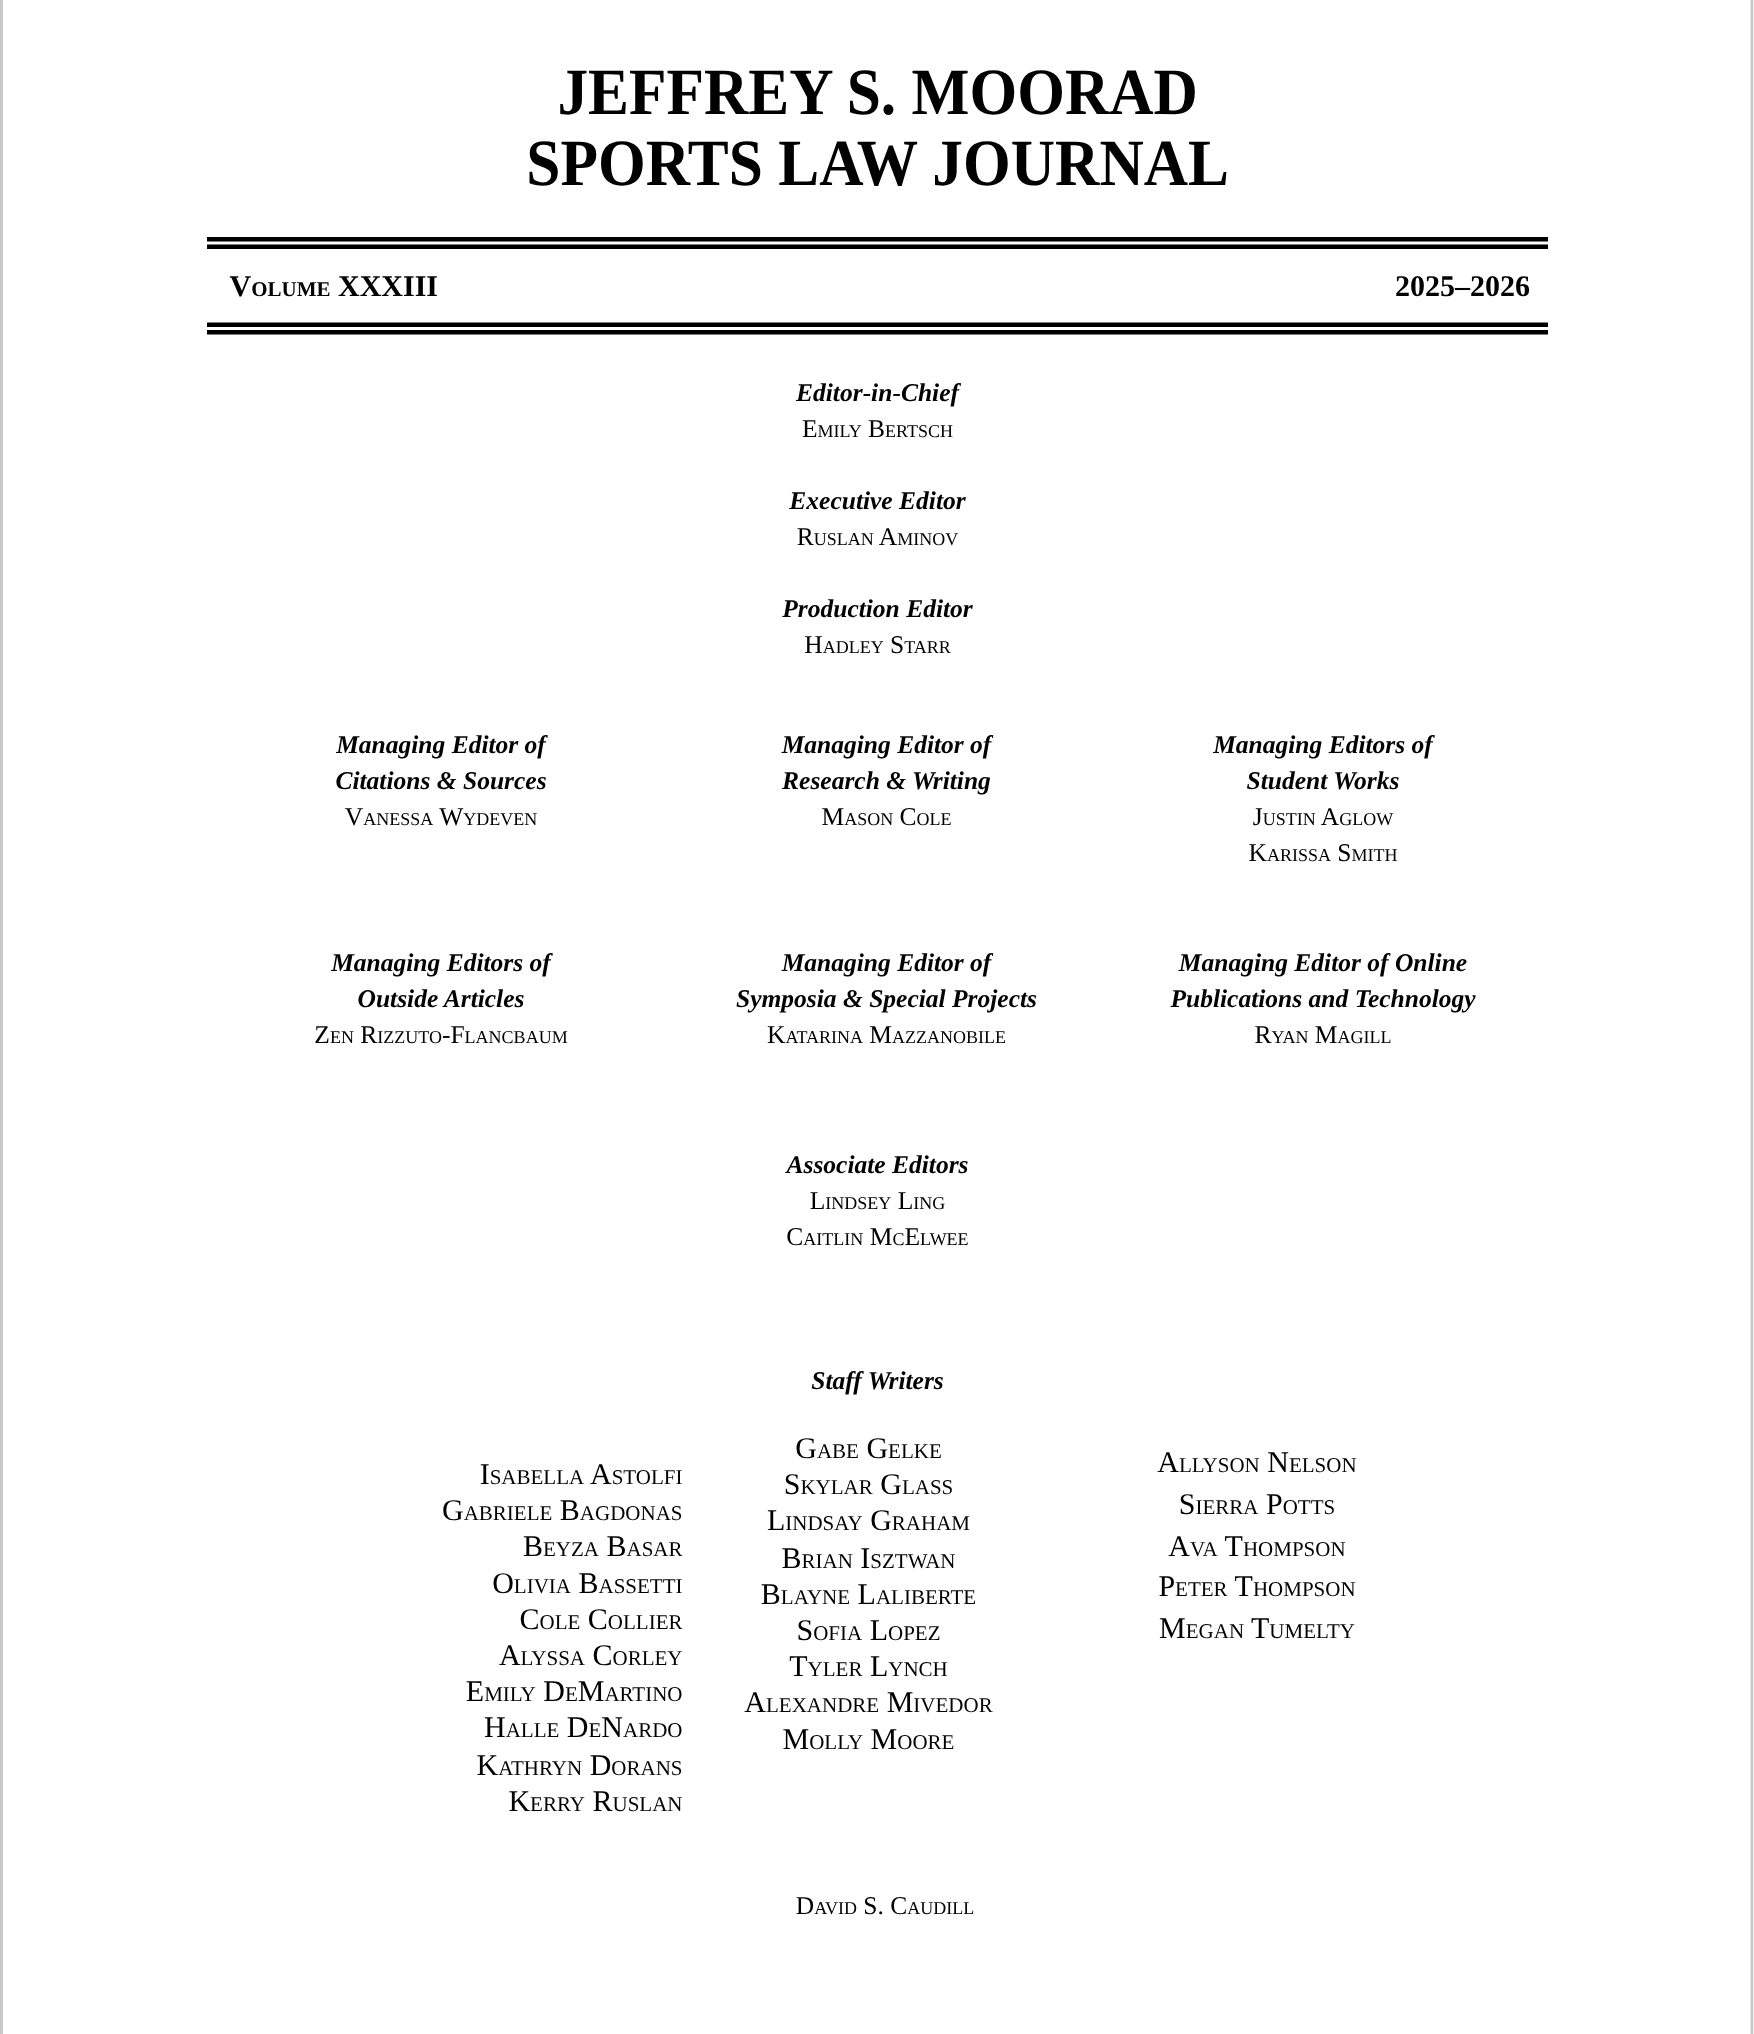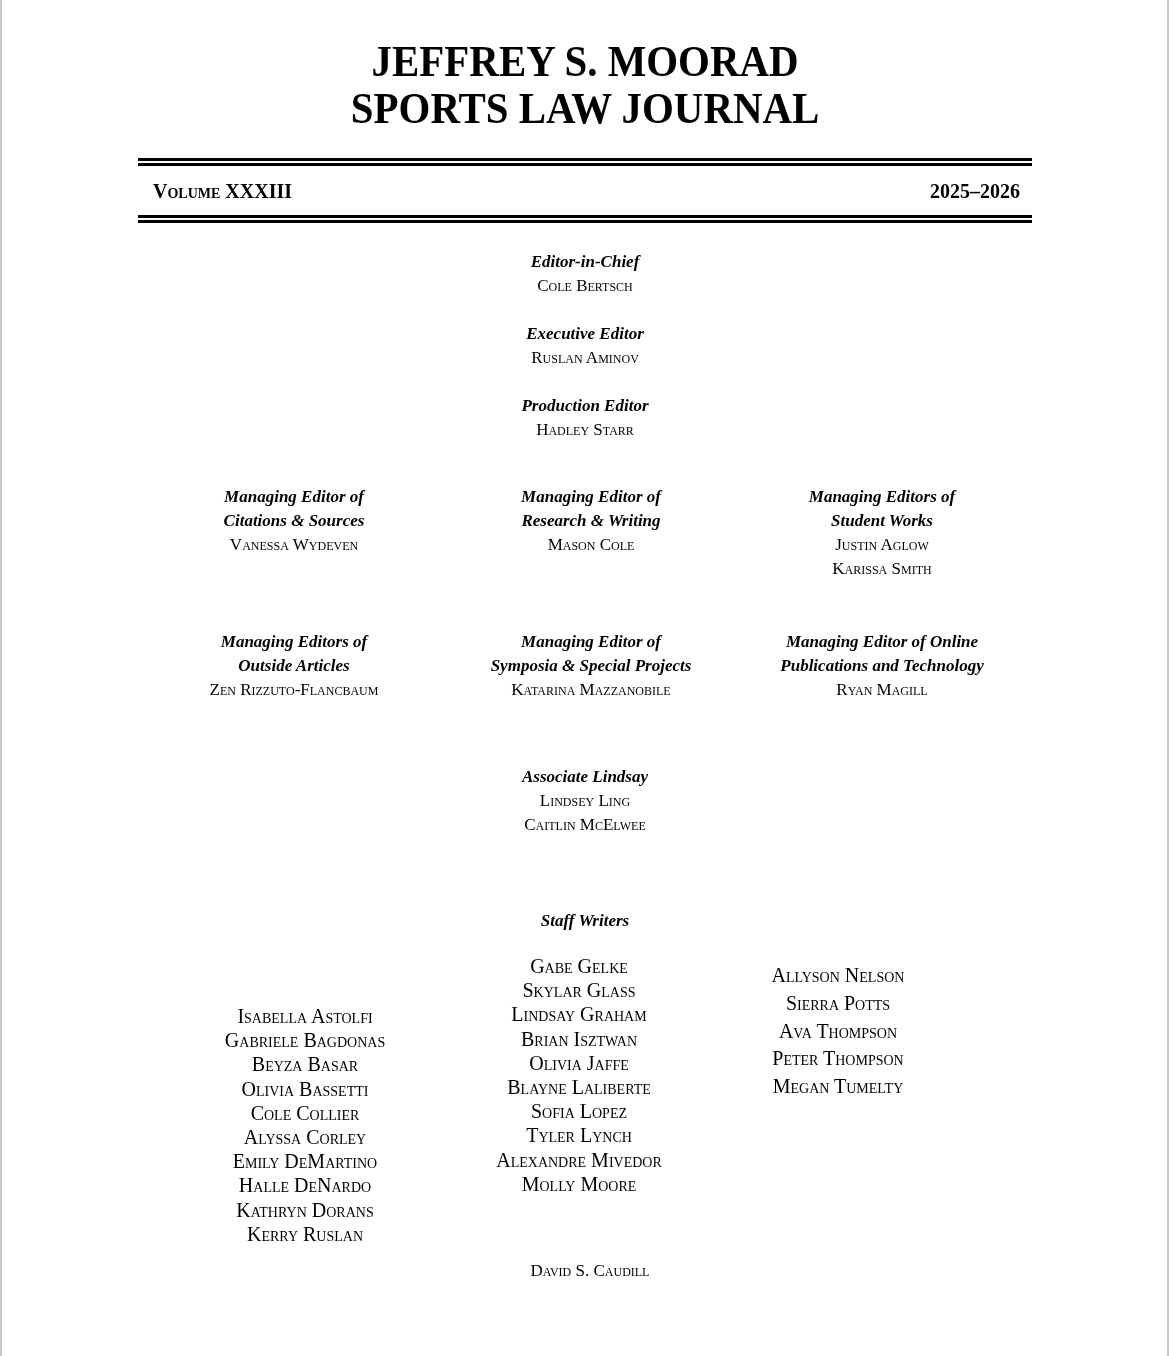--- a/index.html
+++ b/index.html
@@ -42,21 +42,21 @@
 <div class="volrow">
   <span class="vol">Volume XXXIII</span>
   <span class="year">2025–2026</span>
 </div>
 
 <div class="rule" style="top:215px;"></div>
 <div class="rule" style="top:220px;"></div>
 
 <div class="block" style="left:385px; width:400px; top:250px;">
   <div class="role">Editor-in-Chief</div>
-  <div class="name">Cole Bertsch</div>
+  <div class="name">Emily Bertsch</div>
 </div>
 <div class="block" style="left:385px; width:400px; top:322px;">
   <div class="role">Executive Editor</div>
   <div class="name">Ruslan Aminov</div>
 </div>
 <div class="block" style="left:385px; width:400px; top:394px;">
   <div class="role">Production Editor</div>
   <div class="name">Hadley Starr</div>
 </div>
 
@@ -87,48 +87,47 @@
   <div class="role">Symposia &amp; Special Projects</div>
   <div class="name">Katarina Mazzanobile</div>
 </div>
 <div class="block" style="left:732px; width:300px; top:630px;">
   <div class="role">Managing Editor of Online</div>
   <div class="role">Publications and Technology</div>
   <div class="name">Ryan Magill</div>
 </div>
 
 <div class="block" style="left:385px; width:400px; top:765px;">
-  <div class="role">Associate Lindsay</div>
+  <div class="role">Associate Editors</div>
   <div class="name">Lindsey Ling</div>
   <div class="name">Caitlin McElwee</div>
 </div>
 
 <div class="block" style="left:385px; width:400px; top:909px;">
   <div class="role">Staff Writers</div>
 </div>
 
-<div class="staff-col" style="left:155px; width:300px; top:1004px;">
+<div class="staff-col" style="left:155px; width:300px; top:971px;text-align:right;">
   <div>Isabella Astolfi</div>
   <div>Gabriele Bagdonas</div>
   <div>Beyza Basar</div>
   <div>Olivia Bassetti</div>
   <div>Cole Collier</div>
   <div>Alyssa Corley</div>
   <div>Emily DeMartino</div>
   <div>Halle DeNardo</div>
   <div>Kathryn Dorans</div>
   <div>Kerry Ruslan</div>
 </div>
 
 <div class="staff-col" style="left:429px; width:300px; top:954px;">
   <div>Gabe Gelke</div>
   <div>Skylar Glass</div>
   <div>Lindsay Graham</div>
   <div>Brian Isztwan</div>
-  <div>Olivia Jaffe</div>
   <div>Blayne Laliberte</div>
   <div>Sofia Lopez</div>
   <div>Tyler Lynch</div>
   <div>Alexandre Mivedor</div>
   <div>Molly Moore</div>
 </div>
 
 <div class="staff-col right" style="left:688px; width:300px; top:962px;">
   <div>Allyson Nelson</div>
   <div>Sierra Potts</div>

